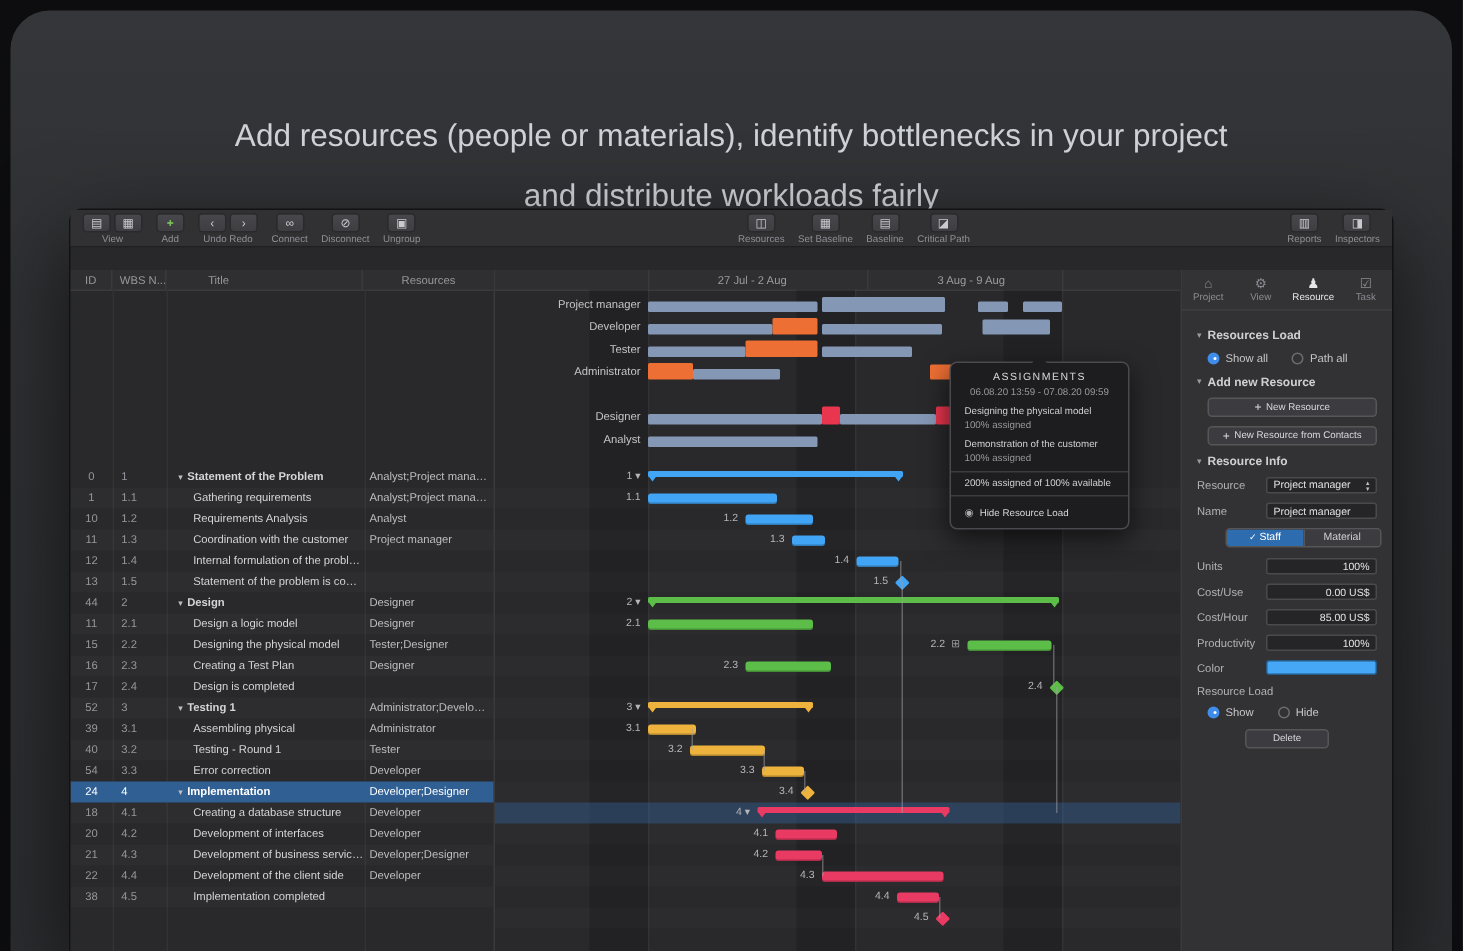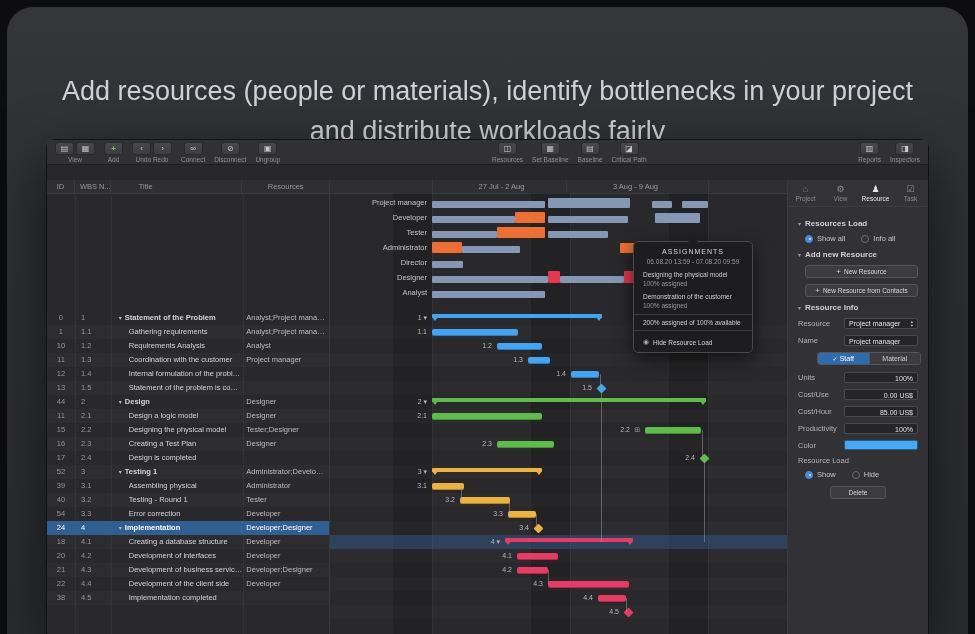--- a/index.html
+++ b/index.html
@@ -2,21 +2,21 @@
 <html><head>
 <meta charset="utf-8">
 <style>
   html,body{margin:0;padding:0;}
   body{width:975px;height:634px;background:#0d0d0f;overflow:hidden;position:relative;
        font-family:"Liberation Sans","DejaVu Sans",sans-serif;}
   .panel{position:absolute;left:7px;right:7px;top:7px;bottom:0;
          background:linear-gradient(180deg,#353639 0%,#2f3033 30%,#2b2c2f 100%);
          border-radius:26px 26px 0 0;}
   .headline{position:absolute;left:50%;transform:translateX(-50%);top:64px;width:910px;
-            text-align:center;color:#ced2d7;font-size:27px;line-height:40px;font-weight:400;}
+            text-align:center;color:#ced2d7;font-size:21px;line-height:40px;font-weight:400;}
   
   .window{position:absolute;left:40px;top:133px;width:881px;height:494px;background:#28282a;
           border-radius:8px 8px 0 0;box-shadow:0 0 0 1px #121214,0 20px 60px rgba(0,0,0,.6);}
   .titlebar{height:14px;background:linear-gradient(#3b3b3e,#323235);border-radius:8px 8px 0 0;
             position:relative;border-bottom:1px solid #222224;}
   .traffic{position:absolute;left:9px;top:4px;display:flex;gap:5px;}
   .dot{width:7px;height:7px;border-radius:50%;}
   .dot.r{background:#f4605a}.dot.y{background:#f5bd4f}.dot.g{background:#5fc454}
   .title{position:absolute;left:0;right:0;top:0;height:14px;line-height:15px;text-align:center;
          color:#bababe;font-size:9px;}
@@ -363,21 +363,21 @@
               <div class="tc tc-wbs">4.5</div>
               <div class="tc tc-title" style="padding-left: 18px;"><span>Implementation completed</span></div>
               <div class="tc tc-res"></div>
             </div>
           </div>
       </div>
 
       <div class="gpanel">
         <div class="ghead">
           <div class="gweek" style="left:102px;width:138px">27 Jul - 2 Aug</div>
-          <div class="gweek" style="left:236px;width:138px">3 Aug - 9 Aug</div>
+          <div class="gweek" style="left:248px;width:138px">3 Aug - 9 Aug</div>
           <div class="gweek" style="left:378px;width:79px"></div>
         </div>
         <div class="gantt-content" id="gantt-content">
             <div class="wk-band" style="left: 63px; width: 39px;"></div>
             <div class="wk-band" style="left: 201px; width: 39px;"></div>
             <div class="wk-band" style="left: 339px; width: 39px;"></div>
             <div class="wk-line" style="left: 102px;"></div>
             <div class="wk-line" style="left: 240px;"></div>
             <div class="wk-line" style="left: 378px;"></div>
             <div class="g-resrow" style="top: 2px;">
@@ -399,24 +399,20 @@
               <div class="g-seg" style="left: 102px; width: 65px; height: 7px; background: rgb(132, 152, 182);"></div>
               <div class="g-seg" style="left: 167px; width: 48px; height: 11px; background: rgb(237, 111, 51);"></div>
               <div class="g-seg" style="left: 218px; width: 60px; height: 7px; background: rgb(132, 152, 182);"></div>
             </div>
             <div class="g-resrow" style="top: 47px;">
               <span class="g-resname">Administrator</span>
               <div class="g-seg" style="left: 102px; width: 30px; height: 11px; background: rgb(237, 111, 51);"></div>
               <div class="g-seg" style="left: 132px; width: 58px; height: 7px; background: rgb(132, 152, 182);"></div>
               <div class="g-seg" style="left: 290px; width: 30px; height: 10px; background: rgb(237, 111, 51);"></div>
             </div>
-            <div class="g-resrow" style="top: 62px;">
-              <span class="g-resname">Director</span>
-              <div class="g-seg" style="left: 102px; width: 31px; height: 7px; background: rgb(132, 152, 182);"></div>
-            </div>
             <div class="g-resrow" style="top: 77px;">
               <span class="g-resname">Designer</span>
               <div class="g-seg" style="left: 102px; width: 116px; height: 7px; background: rgb(132, 152, 182);"></div>
               <div class="g-seg" style="left: 218px; width: 12px; height: 12px; background: rgb(233, 53, 78);"></div>
               <div class="g-seg" style="left: 230px; width: 64px; height: 7px; background: rgb(132, 152, 182);"></div>
               <div class="g-seg" style="left: 294px; width: 14px; height: 12px; background: rgb(233, 53, 78);"></div>
               <div class="g-seg" style="left: 308px; width: 62px; height: 7px; background: rgb(132, 152, 182);"></div>
             </div>
             <div class="g-resrow" style="top: 92px;">
               <span class="g-resname">Analyst</span>
@@ -547,21 +543,21 @@
             <span class="tri">▾</span>
             <span>Resources Load</span>
           </div>
           <div class="radio-row" id="rl-options">
               <label class="radio">
                 <span class="rdot on"></span>
                 <span class="rlabel">Show all</span>
               </label>
               <label class="radio">
                 <span class="rdot"></span>
-                <span class="rlabel">Info all</span>
+                <span class="rlabel">Path all</span>
               </label>
             </div>
 
           <div class="sb-sec-title">
             <span class="tri">▾</span>
             <span>Add new Resource</span>
           </div>
           <div id="add-buttons">
               <div class="sb-btn wide">
                 <span class="plus">+</span>

